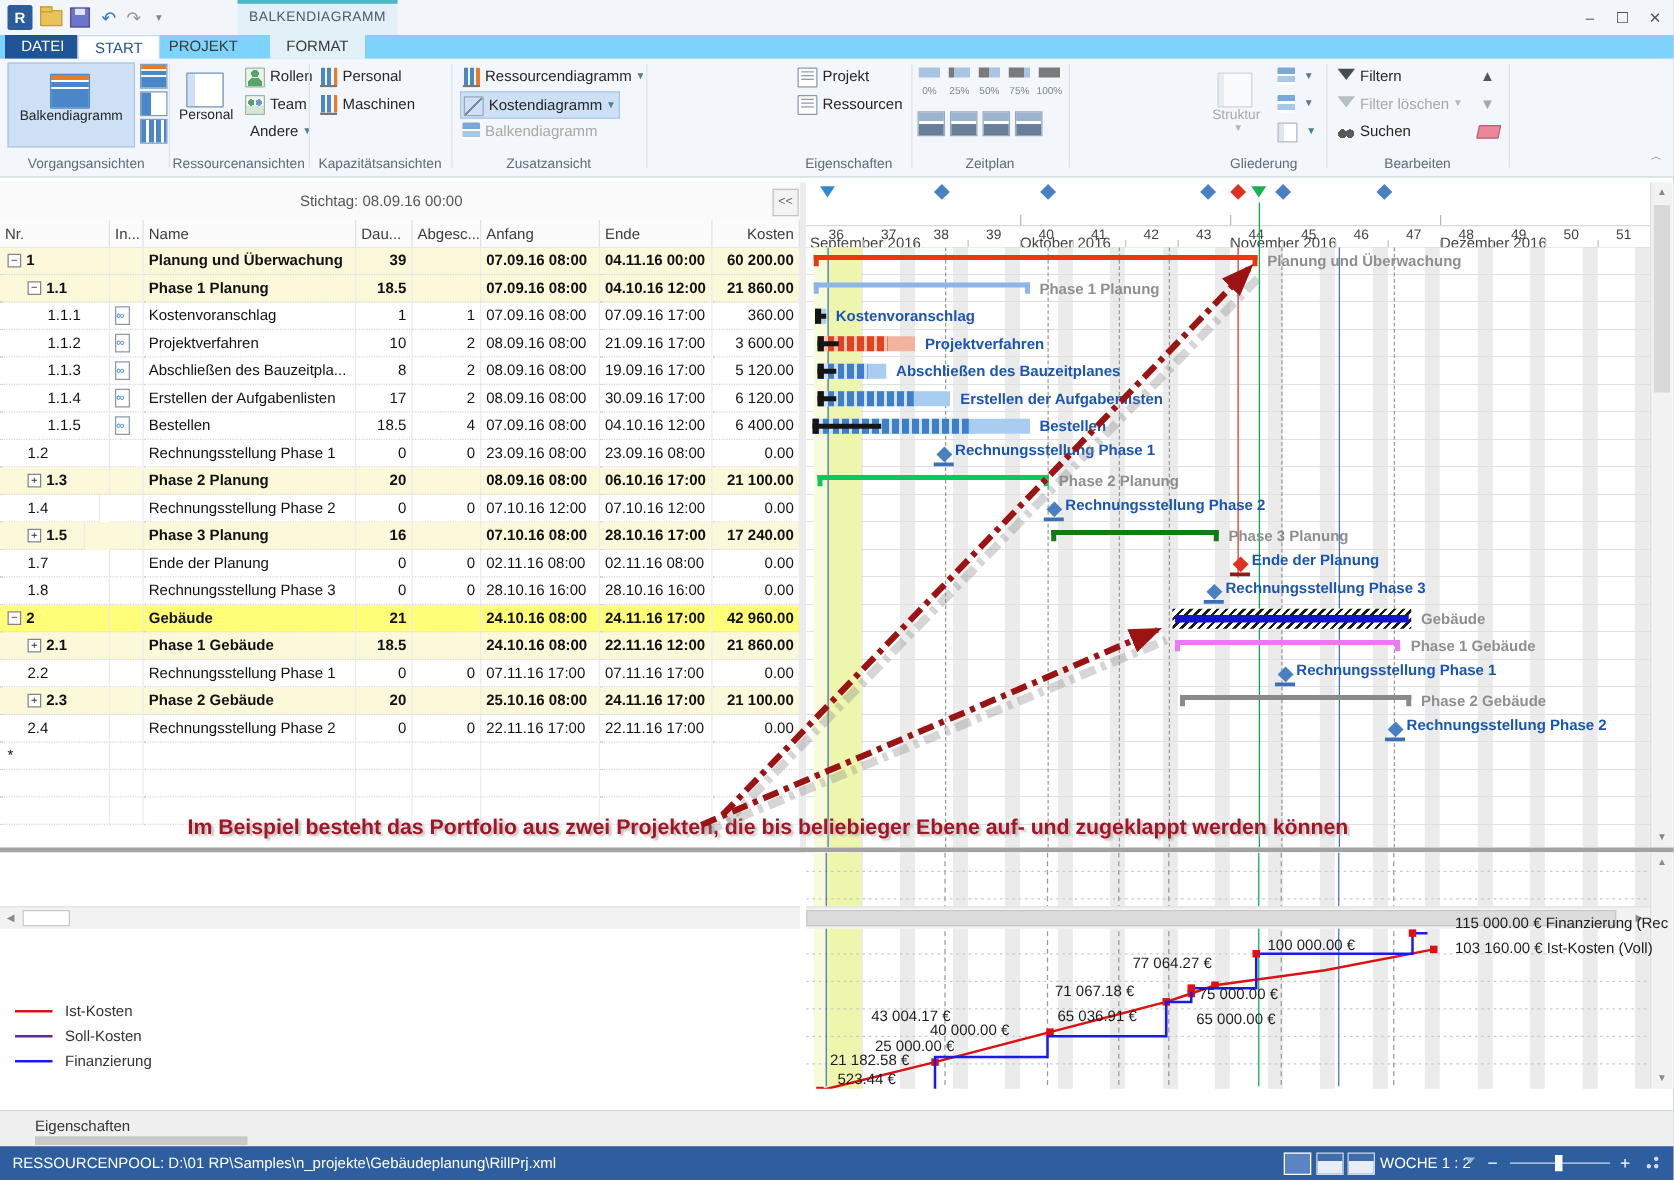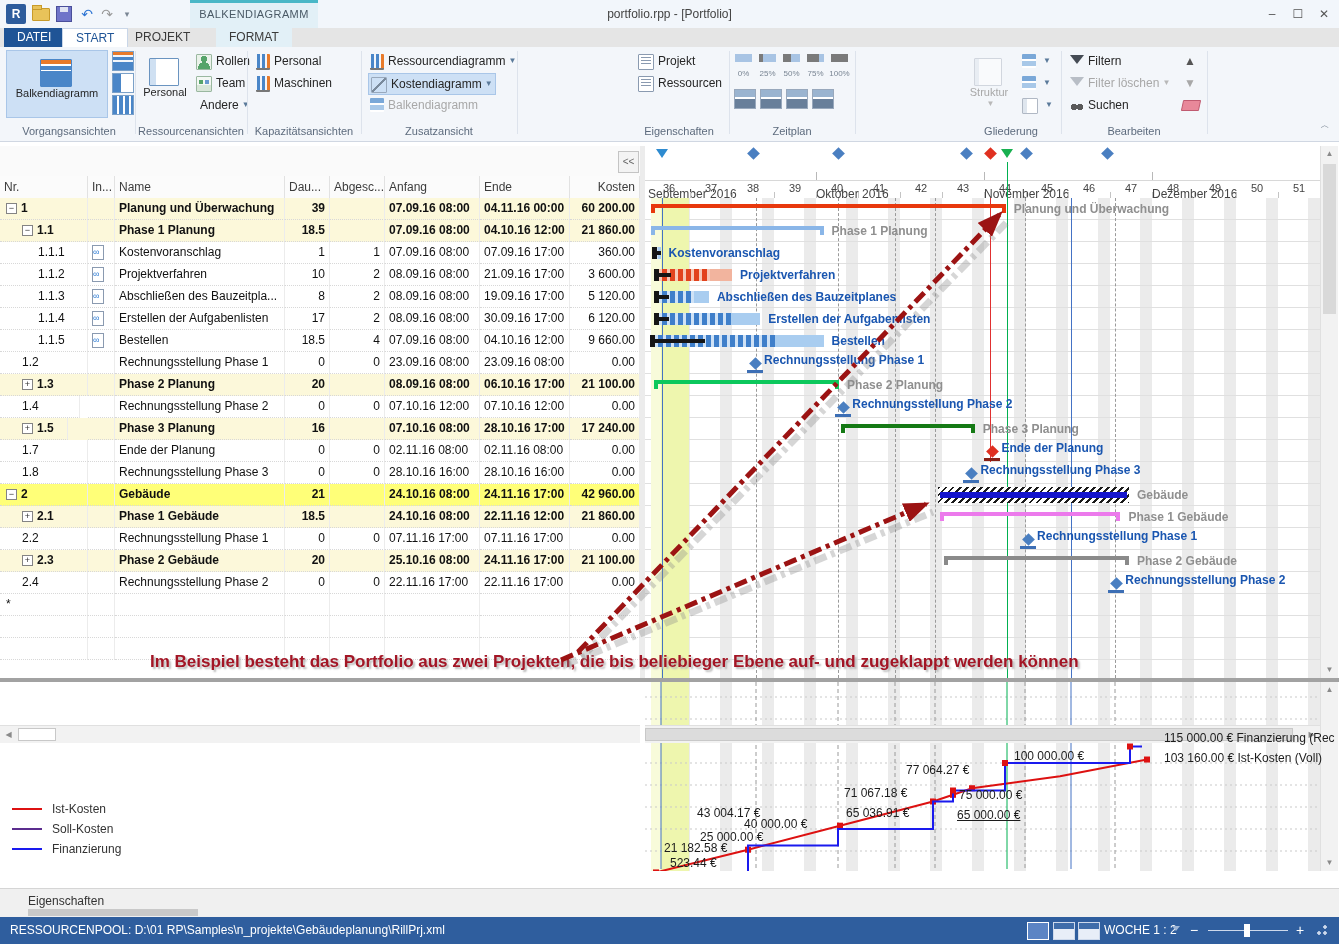--- a/index.html
+++ b/index.html
@@ -14,21 +14,21 @@
   #ic-folder:before{content:"";position:absolute;left:-1px;top:-4px;width:8px;height:3px;background:#e8c35a;border:1px solid #c89b2a;}
   #ic-save{left:56px;top:6px;width:14px;height:14px;background:#6f74c9;border:1px solid #4a4f9a;}
   #ic-save:before{content:"";position:absolute;left:3px;top:0;width:8px;height:5px;background:#dfe3f2;}
   #win-min{left:1262px;}#win-max{left:1288px;}#win-close{left:1314px;}
   .winbtn{top:6px;width:20px;height:16px;color:#555;font-size:12px;text-align:center;line-height:16px;}
   
   #ctx-group{left:190px;top:0;width:128px;height:47px;background:#e2f0f7;}
   #ctx-bar{left:190px;top:0;width:128px;height:3px;background:#49b7c7;}
   #ctx-label{left:190px;top:8px;width:128px;text-align:center;font-size:11px;color:#4a5a66;letter-spacing:.4px;}
   
-  #tabrow{left:0;top:28px;width:1339px;height:19px;background:#e5e5e5;border-bottom:1px solid #e2e8f2;}
+  #tabrow{left:0;top:28px;width:1339px;height:19px;background:#7dd3fc;border-bottom:1px solid #e2e8f2;}
   .rtab{position:absolute;top:0;height:19px;padding:0 13px;font-size:12px;line-height:19px;color:#3a3a3a;}
   #tab-datei{left:4px;background:#1f5496;color:#fff;}
   #tab-start{left:62px;background:#fff;color:#1f5496;border:1px solid #c9d6e8;border-bottom:none;}
   #tab-projekt{left:122px;}
   #tab-format{left:216px;color:#3a3a3a;}
   
   #ribbon{left:0;top:47px;width:1339px;height:94px;background:#f3f6fa;border-bottom:1px solid #d0d7e2;}
   .rgroup{position:absolute;top:0;height:93px;}
   .rgroup .gdiv{position:absolute;right:0;top:4px;bottom:6px;width:1px;background:#dde3ec;}
   .gname{position:absolute;left:0;right:2px;bottom:3px;text-align:center;font-size:11px;color:#5d6b7d;}
@@ -152,21 +152,20 @@
   <div class="abs" id="titlebar">
     <div class="abs" id="app-logo">R</div>
     <div class="abs" id="ic-folder"></div>
     <div class="abs" id="ic-save"></div>
     <div class="abs qa-ic" style="left:78px;">↶</div>
     <div class="abs qa-ic" style="left:98px;color:#9a9a9a;">↷</div>
     <div class="abs qa-ic" style="left:118px;color:#7a8694;font-size:9px;">▾</div>
     <div class="abs" id="ctx-group"></div>
     <div class="abs" id="ctx-bar"></div>
     <div class="abs" id="ctx-label">BALKENDIAGRAMM</div>
-    <div class="abs" id="title-text">portfolio.rpp - [Portfolio]</div>
     <div class="abs winbtn" id="win-min">–</div>
     <div class="abs winbtn" id="win-max">☐</div>
     <div class="abs winbtn" id="win-close">✕</div>
   </div>
 
   <div class="abs" id="tabrow">
     <div class="rtab" id="tab-datei">DATEI</div>
     <div class="rtab" id="tab-start">START</div>
     <div class="rtab" id="tab-projekt">PROJEKT</div>
     <div class="rtab" id="tab-format" style="left:216px;background:#e2f0f7;">FORMAT</div>
@@ -258,20 +257,21 @@
       <div class="gname">Bearbeiten</div>
         <div class="gdiv"></div>
     </div>
 
 
     <div class="abs" id="ribbon-collapse">︿</div>
   </div>
 
   <div class="abs" id="main">
     <div class="abs" id="stichtag-hdr">
+      <div class="abs" id="stichtag-lbl">Stichtag: 08.09.16 00:00</div>
       <div class="abs" id="collapse-btn">&lt;&lt;</div>
     </div>
     <div class="abs" id="tbl-header">
         <div class="th" style="left: 0px; width: 88px; text-align: left;">Nr.</div>
         <div class="th" style="left: 88px; width: 27px; text-align: left;">In...</div>
         <div class="th" style="left: 115px; width: 170px; text-align: left;">Name</div>
         <div class="th" style="left: 285px; width: 45px; text-align: left;">Dau...</div>
         <div class="th" style="left: 330px; width: 55px; text-align: left;">Abgesc...</div>
         <div class="th" style="left: 385px; width: 95px; text-align: left;">Anfang</div>
         <div class="th" style="left: 480px; width: 90px; text-align: left;">Ende</div>
@@ -339,21 +339,21 @@
           <div class="td" style="left: 570px; width: 70px; text-align: right;">6 120.00</div>
         </div>
         <div class="t-row" style="top: 132px;">
           <div class="td" style="left: 0px; width: 88px; padding-left: 38px;">1.1.5</div>
           <div class="td" style="left: 88px; width: 27px;"><span class="linkic"></span></div>
           <div class="td" style="left: 115px; width: 170px;">Bestellen</div>
           <div class="td" style="left: 285px; width: 45px; text-align: right;">18.5</div>
           <div class="td" style="left: 330px; width: 55px; text-align: right;">4</div>
           <div class="td" style="left: 385px; width: 95px;">07.09.16 08:00</div>
           <div class="td" style="left: 480px; width: 90px;">04.10.16 12:00</div>
-          <div class="td" style="left: 570px; width: 70px; text-align: right;">9 660.00</div>
+          <div class="td" style="left: 570px; width: 70px; text-align: right;">6 400.00</div>
         </div>
         <div class="t-row" style="top: 154px;">
           <div class="td" style="left: 0px; width: 88px; padding-left: 22px;">1.2</div>
           <div class="td" style="left: 88px; width: 27px;"></div>
           <div class="td" style="left: 115px; width: 170px;">Rechnungsstellung Phase 1</div>
           <div class="td" style="left: 285px; width: 45px; text-align: right;">0</div>
           <div class="td" style="left: 330px; width: 55px; text-align: right;">0</div>
           <div class="td" style="left: 385px; width: 95px;">23.09.16 08:00</div>
           <div class="td" style="left: 480px; width: 90px;">23.09.16 08:00</div>
           <div class="td" style="left: 570px; width: 70px; text-align: right;">0.00</div>
@@ -729,17 +729,17 @@
   </svg>
 <div class="abs ptlabel" style="left: 670px; top: 856px;">523.44 €</div>
     <div class="abs ptlabel" style="left: 664px; top: 841px;">21 182.58 €</div>
     <div class="abs ptlabel" style="left: 700px; top: 830px;">25 000.00 €</div>
     <div class="abs ptlabel" style="left: 697px; top: 806px;">43 004.17 €</div>
     <div class="abs ptlabel" style="left: 744px; top: 817px;">40 000.00 €</div>
     <div class="abs ptlabel" style="left: 846px; top: 806px;">65 036.91 €</div>
     <div class="abs ptlabel" style="left: 844px; top: 786px;">71 067.18 €</div>
     <div class="abs ptlabel" style="left: 906px; top: 763px;">77 064.27 €</div>
     <div class="abs ptlabel" style="left: 959px; top: 788px;">75 000.00 €</div>
-    <div class="abs ptlabel" style="left: 957px; top: 808px; text-decoration: underline;">65 000.00 €</div>
+    <div class="abs ptlabel" style="left: 957px; top: 808px;">65 000.00 €</div>
     <div class="abs ptlabel" style="left: 1014px; top: 749px;">100 000.00 €</div>
     <div class="abs ptlabel" style="left: 1164px; top: 731px;">115 000.00 € Finanzierung (Rec</div>
     <div class="abs ptlabel" style="left: 1164px; top: 751px;">103 160.00 € Ist-Kosten (Voll)</div>
   </div>
 
 </body></html>

